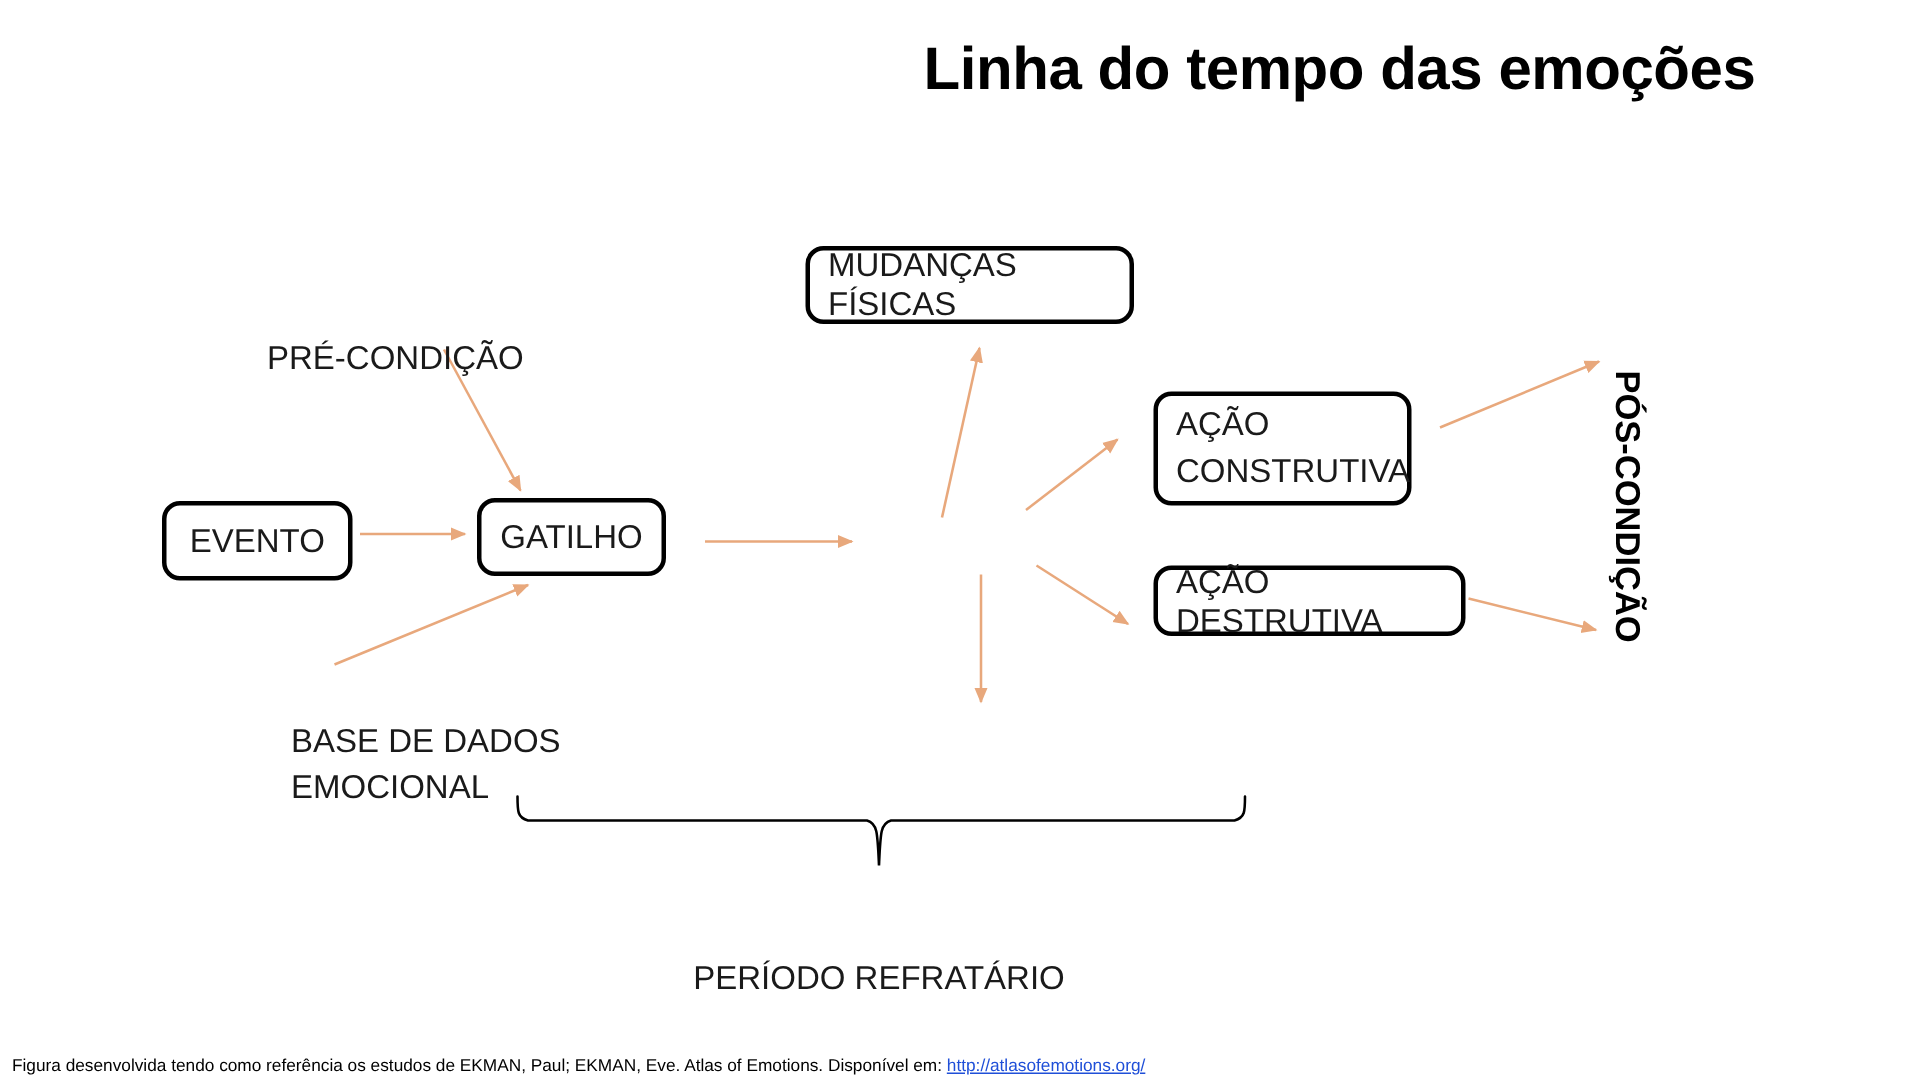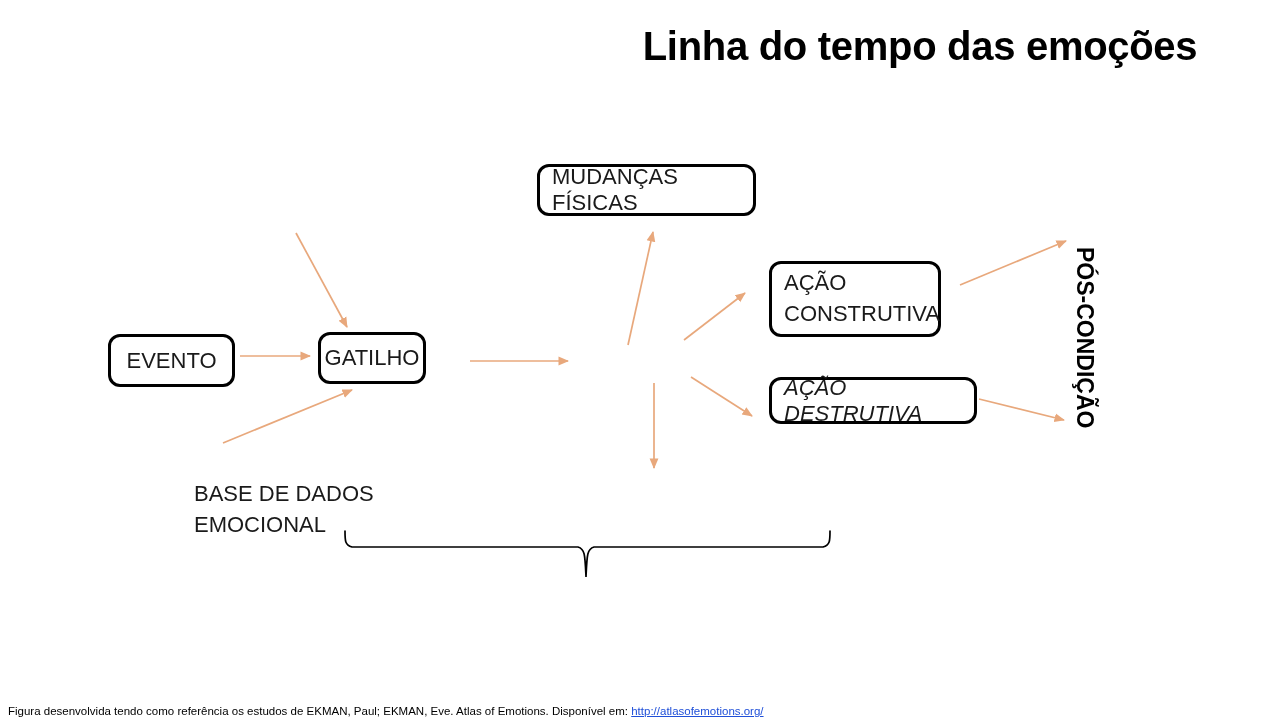--- a/index.html
+++ b/index.html
@@ -23,21 +23,21 @@
   }
   #diagram-svg {
     position: absolute;
     left: 0;
     top: 0;
     width: 1280px;
     height: 720px;
   }
   .title {
     position: absolute;
-    left: 620px;
+    left: 593px;
     top: 24px;
     width: 600px;
     text-align: center;
     font-size: 40px;
     font-weight: bold;
     letter-spacing: -0.3px;
     color: #000000;
     white-space: nowrap;
   }
   .node-box {
@@ -128,49 +128,55 @@
                C587,555 587,549 594,547
                L823,547
                C830,545 830,541 830,531"></path>
     </g>
   </svg>
 
   <div class="node-box center-text" style="left:108px; top:334px; width:127px; height:53px;">
     <span>EVENTO</span>
   </div>
 
-  <div class="node-box center-text" style="left:318px; top:332px; width:108px; height:52px;">
+  <div class="node-box center-text" style="left:318px; top:332px; width:126px; height:52px;">
     <span>GATILHO</span>
   </div>
 
 
   <div class="node-box" style="left:769px; top:261px; width:172px; height:76px;">
     <span class="plain-label" style="position:static; white-space:pre-line;">AÇÃO
 CONSTRUTIVA</span>
   </div>
 
   <div class="node-box center-text" style="left:537px; top:164px; width:219px; height:52px;">
     <span>MUDANÇAS FÍSICAS</span>
   </div>
 
-  <div class="node-box" style="left:769px; top:377px; width:208px; height:47px;font-style:italic;">
+  <div class="node-box" style="left:769px; top:377px; width:208px; height:47px;">
     <span>AÇÃO DESTRUTIVA</span>
   </div>
 
 
+  <div class="plain-label" style="left:178px; top:193px;">
+    <span>PRÉ-CONDIÇÃO</span>
+  </div>
 
   <div class="plain-label" style="left:194px; top:448px;">
     <span>BASE DE DADOS
 EMOCIONAL</span>
   </div>
 
   <div class="vertical-label" style="left:1098px; top:247px;">
     <span>PÓS-CONDIÇÃO</span>
   </div>
 
+  <div class="plain-label centered" style="left:436px; top:606px; width:300px;">
+    <span>PERÍODO REFRATÁRIO</span>
+  </div>
 
   <div class="footer">
     <div class="footer-line">
       <span>Figura desenvolvida tendo como referência os estudos de EKMAN, Paul; EKMAN, Eve. Atlas of Emotions. Disponível em: </span><span class="link">http://atlasofemotions.org/</span>
     </div>
   </div>
 
 </div>
 
 </body></html>

